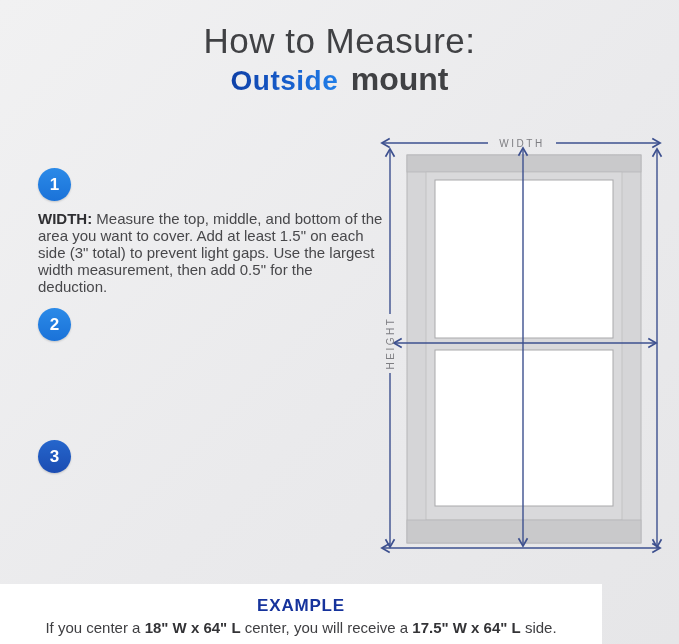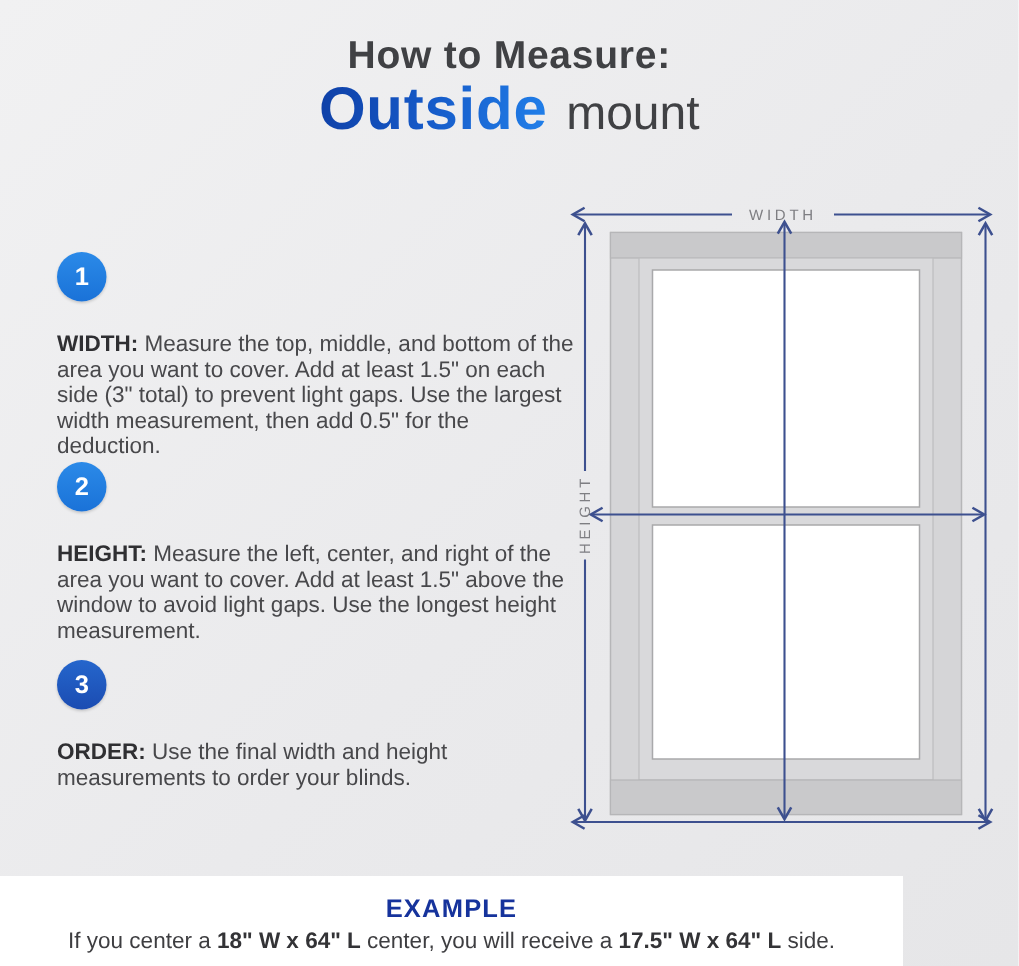--- a/index.html
+++ b/index.html
@@ -12,48 +12,48 @@
     background: linear-gradient(135deg, #f1f1f2 0%, #eaeaec 55%, #e6e6e8 100%);
     overflow: hidden;
   }
 
   
   .title-block {
     position: absolute; top: 22px; left: 0; width: 679px;
     text-align: center; line-height: 1.08;
   }
   .title-line1 {
-    font-size: 26px; font-weight: 700; color: #404144; letter-spacing: 0.5px;
+    font-size: 35px; font-weight: 400; color: #404144; letter-spacing: 0.5px;
   }
   .title-line2 { margin-top: 2px; }
   .title-highlight {
-    font-size: 40px; font-weight: 800; letter-spacing: 0.5px;
+    font-size: 28px; font-weight: 800; letter-spacing: 0.5px;
     background: linear-gradient(100deg, #0e3fa6 0%, #1558c6 45%, #2180ea 100%);
     -webkit-background-clip: text; background-clip: text;
     -webkit-text-fill-color: transparent; color: transparent;
   }
   .title-rest {
-    font-size: 32px; font-weight: 400; color: #404144; margin-left: 8px;
+    font-size: 32px; font-weight: 700; color: #404144; margin-left: 8px;
   }
 
   
   .step { position: absolute; left: 38px; width: 348px; }
   .step-1 { top: 168px; }
   .step-2 { top: 308px; }
   .step-3 { top: 440px; }
   .step-badge {
     width: 33px; height: 33px; border-radius: 50%;
     display: flex; align-items: center; justify-content: center;
     color: #ffffff; font-size: 17px; font-weight: 700;
     box-shadow: 0 1px 2px rgba(0,0,0,0.18);
   }
   .badge-bright { background: linear-gradient(180deg, #2b8ae8 0%, #1a72d8 100%); }
   .badge-dark   { background: linear-gradient(180deg, #2566cc 0%, #1b4cb2 100%); }
   .step-text {
-    margin-top: 20px; font-size: 15px; line-height: 17px; color: #48484b;
+    margin-top: 9px; font-size: 15px; line-height: 17px; color: #48484b;
   }
   .step-label { font-weight: 700; color: #2f2f32; }
 
   
   .diagram { position: absolute; left: 368px; top: 128px; }
 
   
   .example-bar {
     position: absolute; left: 0; top: 584px; width: 602px; height: 60px;
     background: #ffffff; text-align: center;
@@ -78,26 +78,24 @@
     </div>
   </div>
 
   <div class="step step-1">
     <div class="step-badge badge-bright">1</div>
     <p class="step-text"><span class="step-label">WIDTH:</span><span> Measure the top, middle, and bottom of the area you want to cover. Add at least 1.5" on each side (3" total) to prevent light gaps. Use the largest width measurement, then add 0.5" for the deduction.</span></p>
   </div>
 
   <div class="step step-2">
     <div class="step-badge badge-bright">2</div>
-    <p class="step-text"><span class="step-label">HEIGHT:</span><span> Measure the left, center, and right of the area you want to cover. Add at least 1.5" above the window to avoid light gaps. Use the longest height measurement.</span></p>
   </div>
 
   <div class="step step-3">
     <div class="step-badge badge-dark">3</div>
-    <p class="step-text"><span class="step-label">ORDER:</span><span> Use the final width and height measurements to order your blinds.</span></p>
   </div>
 
   <svg class="diagram" width="300" height="430" viewBox="0 0 300 430" font-family="Liberation Sans, sans-serif">
     <defs>
       <marker id="ah" viewBox="0 0 10 10" refX="7.5" refY="5" markerWidth="8" markerHeight="8" orient="auto-start-reverse">
         <path d="M1.5,1 L8.5,5 L1.5,9" fill="none" stroke="#3d508f" stroke-width="1.5"></path>
       </marker>
     </defs>
 
     <g>

